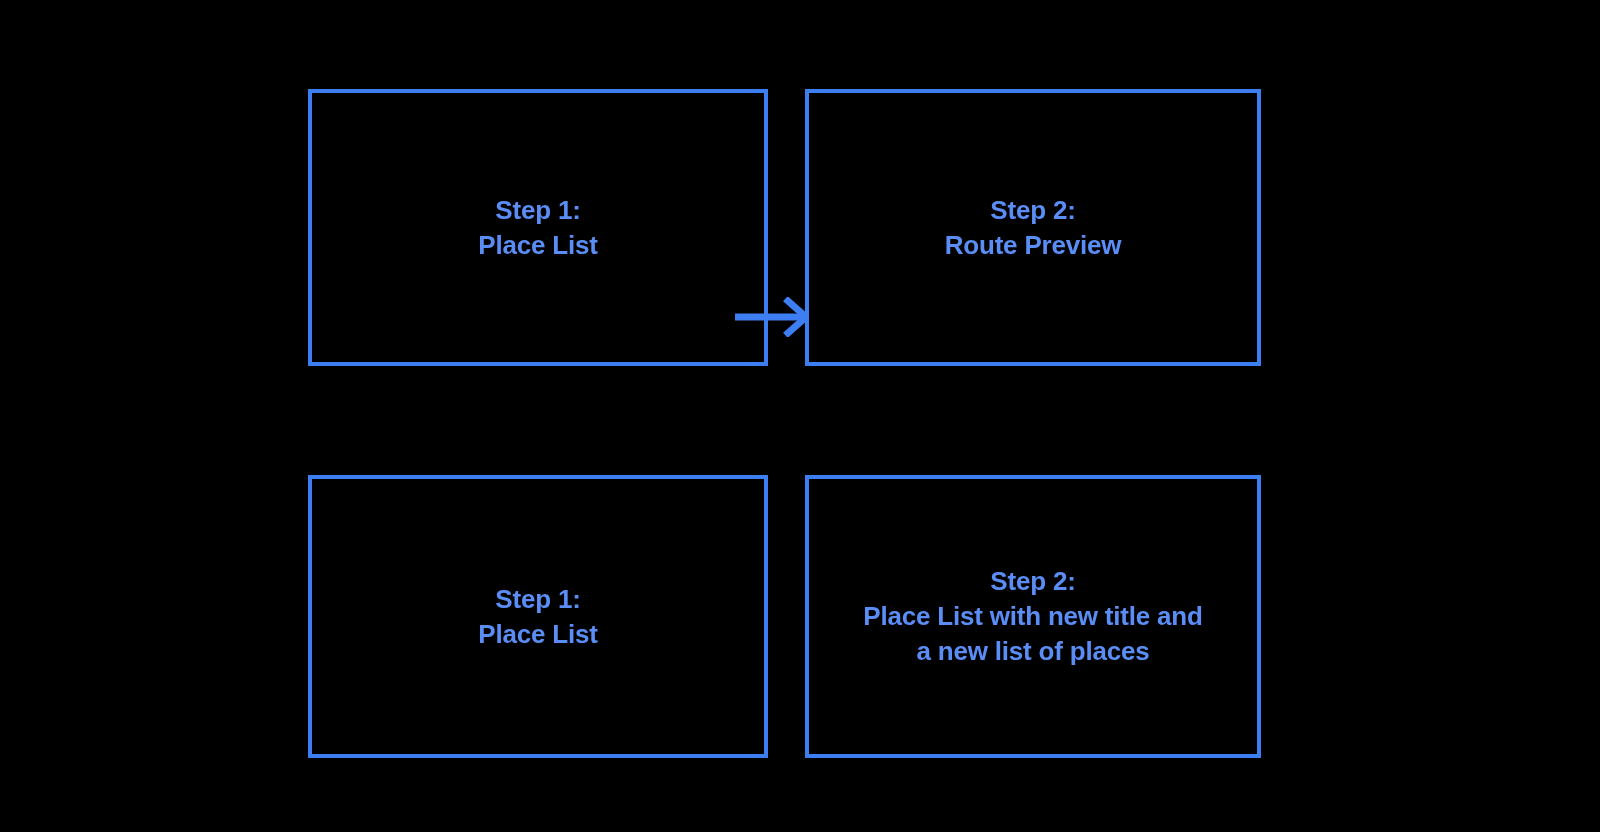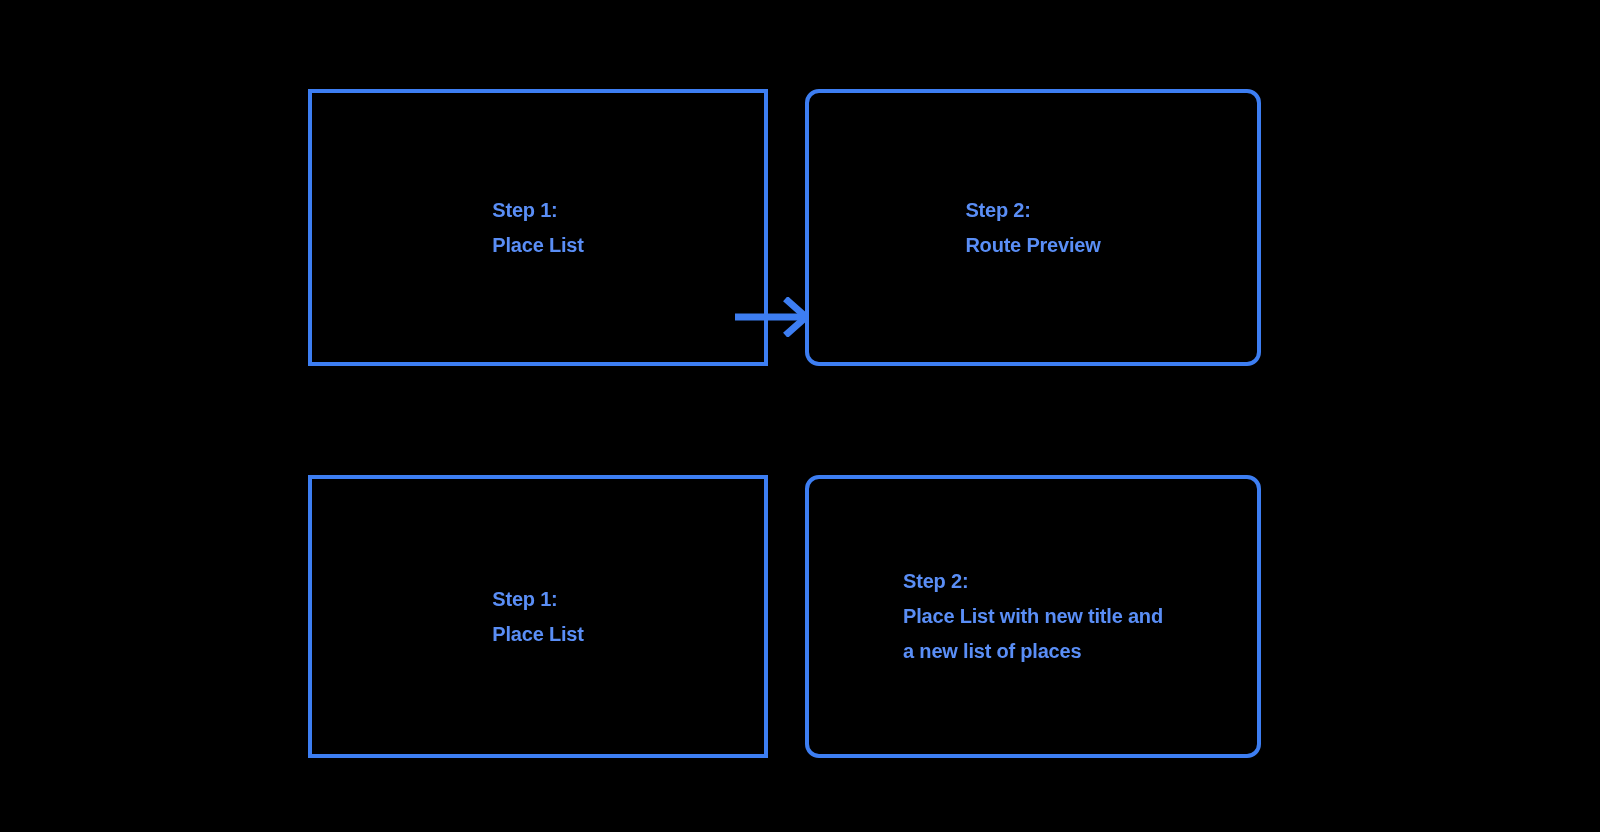--- a/index.html
+++ b/index.html
@@ -33,31 +33,31 @@
   .step-box {
     position: absolute;
     box-sizing: border-box;
     border: 4px solid #3d7ef2;
     background: #000000;
     display: flex;
     align-items: center;
     justify-content: center;
   }
   .box-left  { left: 308px;  width: 460px; }
-  .box-right { left: 805px;  width: 456px; border-radius: 14px; }
+  .box-right { left: 805px;  width: 456px; }
   #row-0 .step-box { top: 0; height: 277px; }
   #row-1 .step-box { top: 0; height: 283px; }
 
   .step-label {
     color: #5a8ef6;
     font-family: "Liberation Sans", sans-serif;
     font-weight: bold;
-    font-size: 20px;
+    font-size: 26px;
     line-height: 35px;
-    text-align: left;
+    text-align: center;
     white-space: pre-line;
     letter-spacing: -0.2px;
   }
 
   
   .connector {
     position: absolute;
     height: 40px;
     width: 110px;
     pointer-events: none;

